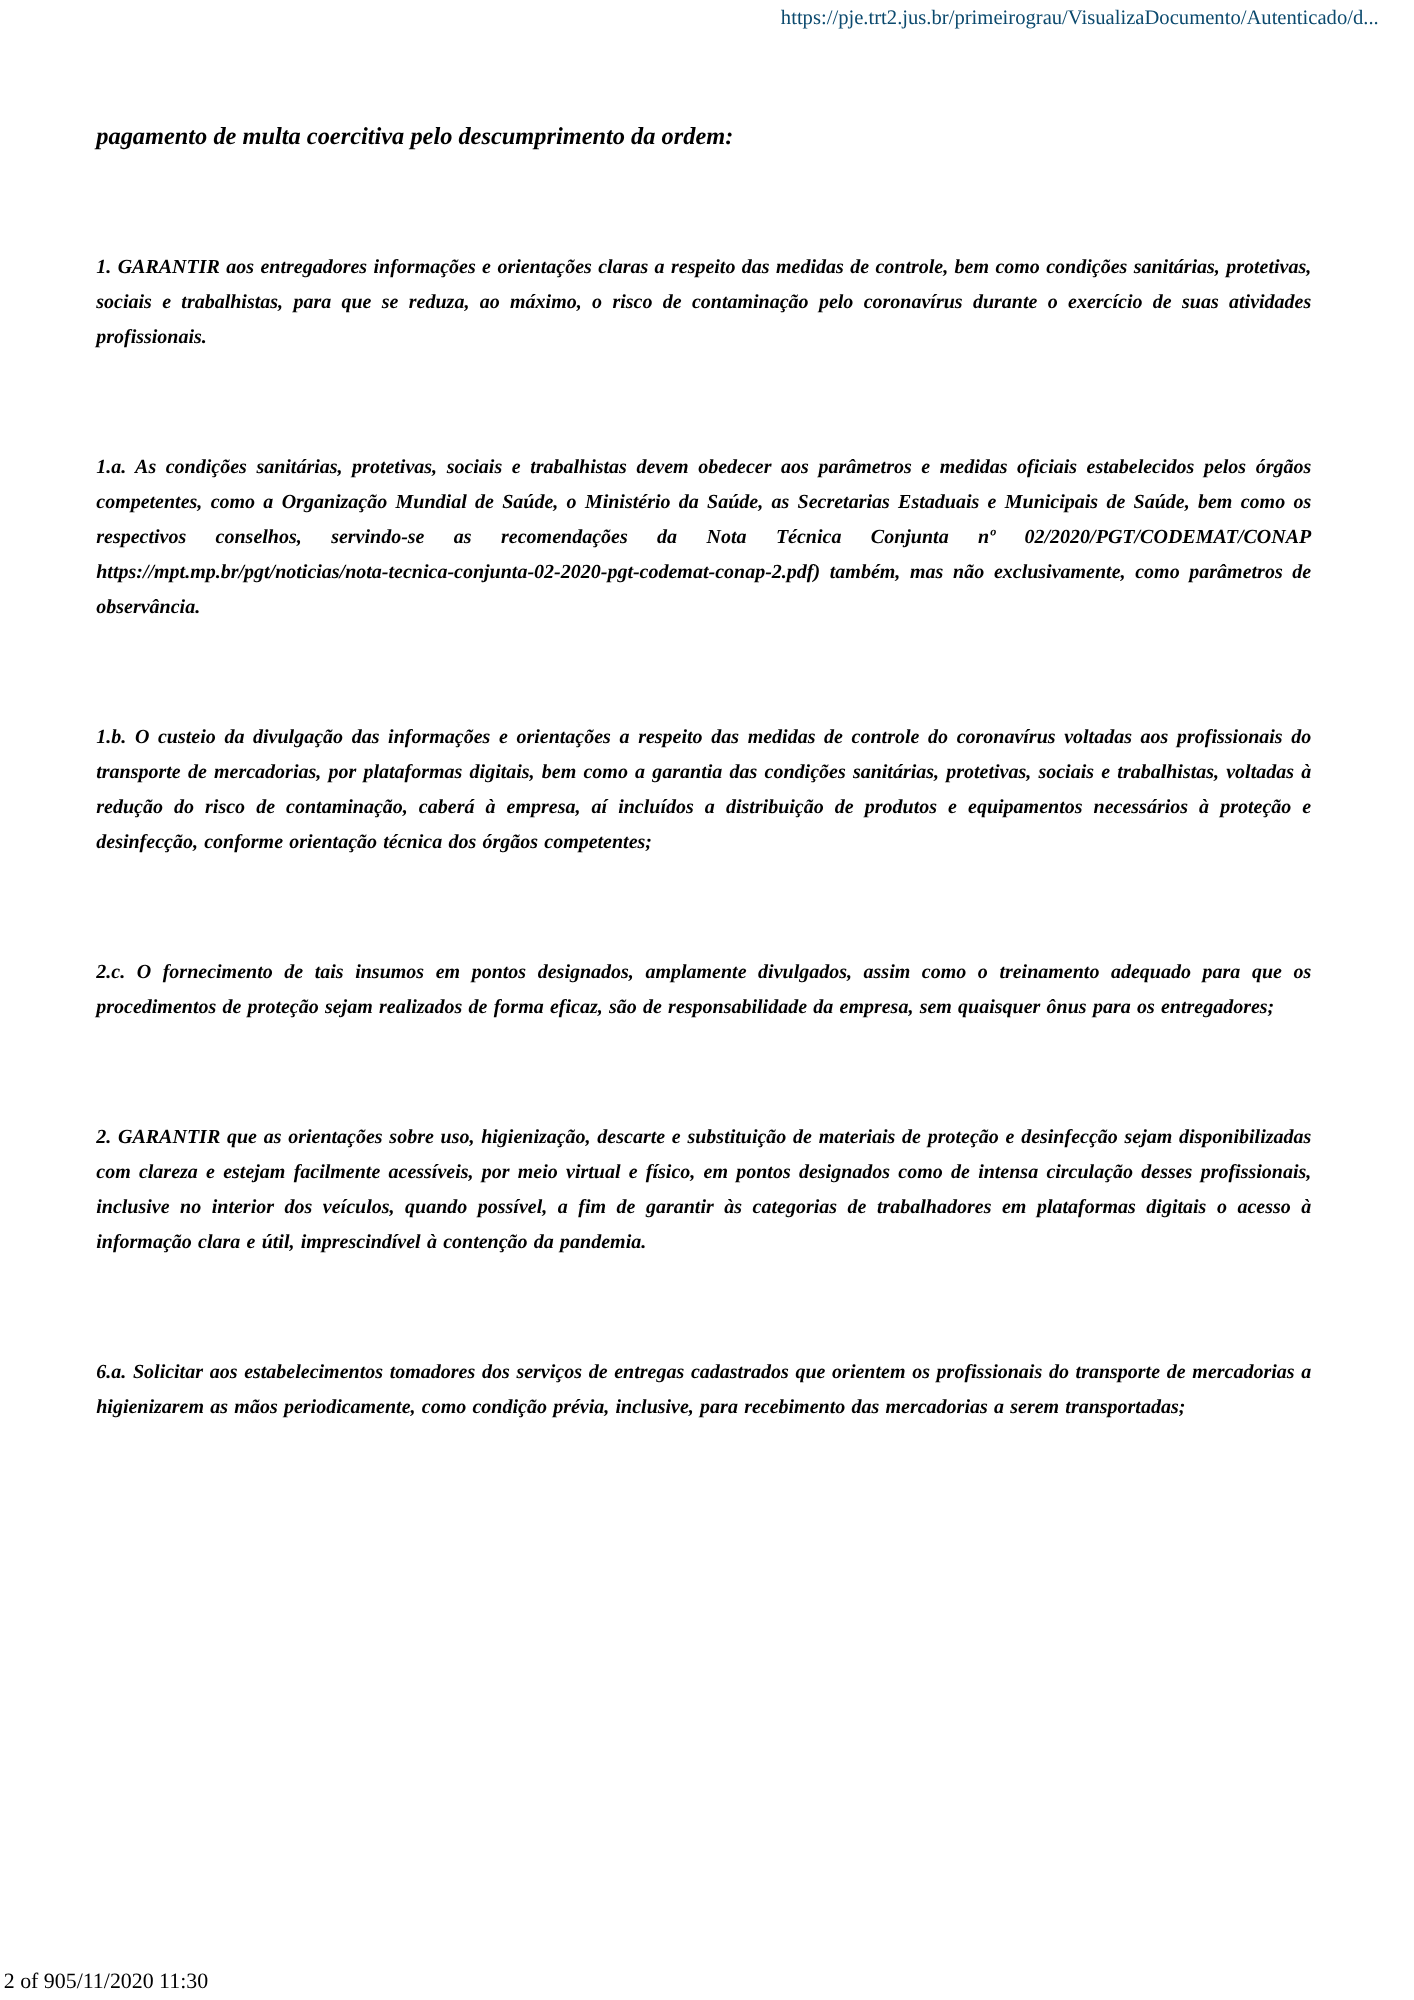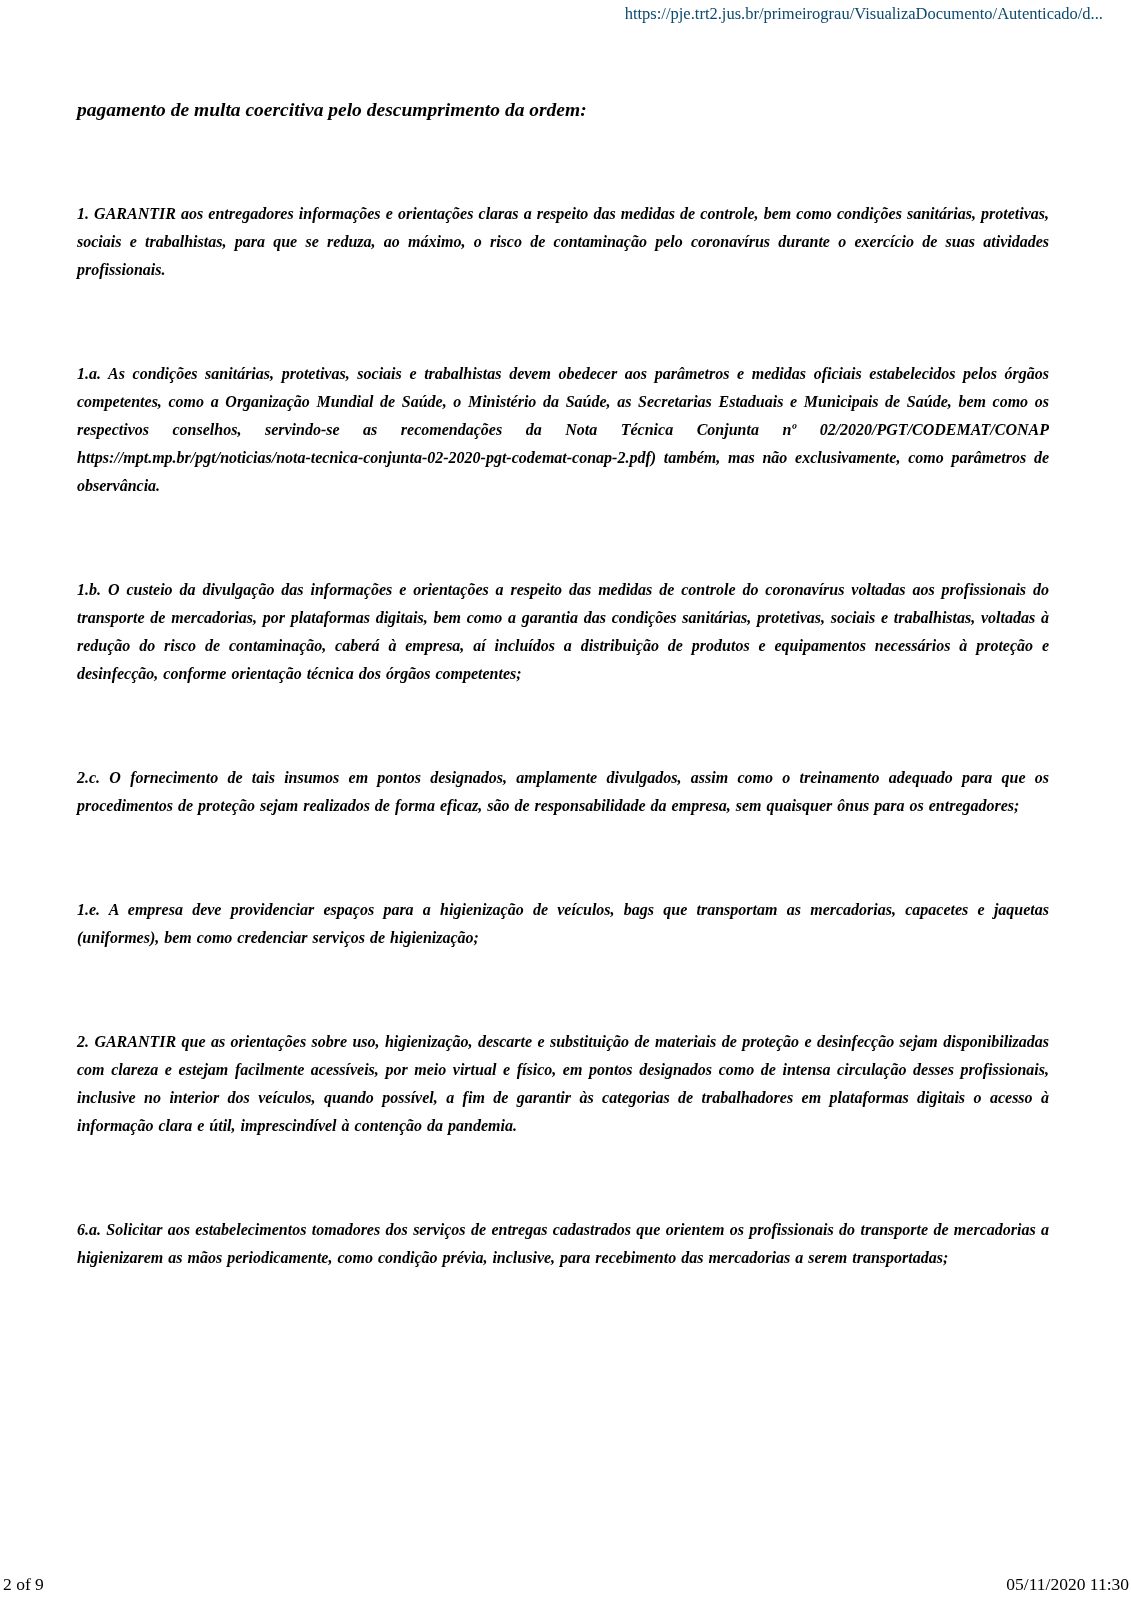--- a/index.html
+++ b/index.html
@@ -49,21 +49,21 @@
     margin: 76px 0 0 0;
     text-align: justify;
     word-spacing: 1px;
   }
   .page-footer {
     position: absolute;
     left: 3px;
     right: 2px;
     bottom: 6px;
     display: flex;
-    justify-content: space-between;
+    justify-content: flex-start;
     align-items: baseline;
     font-size: 17.5px;
     line-height: 20px;
     font-weight: normal;
     font-style: normal;
     color: #000000;
   }
 </style>
 </head>
 <body>
@@ -75,21 +75,20 @@
 
   <p class="para">1. GARANTIR aos entregadores informações e orientações claras a respeito das medidas de controle, bem como condições sanitárias, protetivas, sociais e trabalhistas, para que se reduza, ao máximo, o risco de contaminação pelo coronavírus durante o exercício de suas atividades profissionais.</p>
 
   <p class="para">1.a. As condições sanitárias, protetivas, sociais e trabalhistas devem obedecer aos parâmetros e medidas oficiais estabelecidos pelos órgãos competentes, como a Organização Mundial de Saúde, o Ministério da Saúde, as Secretarias Estaduais e Municipais de Saúde, bem como os respectivos conselhos, servindo-se as recomendações da Nota Técnica Conjunta nº 02/2020/PGT/CODEMAT/CONAP https://mpt.mp.br/pgt/noticias/nota-tecnica-conjunta-02-2020-pgt-codemat-conap-2.pdf) também, mas não exclusivamente, como parâmetros de observância.</p>
 
   <p class="para">1.b. O custeio da divulgação das informações e orientações a respeito das medidas de controle do coronavírus voltadas aos profissionais do transporte de mercadorias, por plataformas digitais, bem como a garantia das condições sanitárias, protetivas, sociais e trabalhistas, voltadas à redução do risco de contaminação, caberá à empresa, aí incluídos a distribuição de produtos e equipamentos necessários à proteção e desinfecção, conforme orientação técnica dos órgãos competentes;</p>
 
   <p class="para">2.c. O fornecimento de tais insumos em pontos designados, amplamente divulgados, assim como o treinamento adequado para que os procedimentos de proteção sejam realizados de forma eficaz, são de responsabilidade da empresa, sem quaisquer ônus para os entregadores;</p>
 
 
-  <p class="para">1.e. A empresa deve providenciar espaços para a higienização de veículos, bags que transportam as mercadorias, capacetes e jaquetas (uniformes), bem como credenciar serviços de higienização;</p>
 
   <p class="para">2. GARANTIR que as orientações sobre uso, higienização, descarte e substituição de materiais de proteção e desinfecção sejam disponibilizadas com clareza e estejam facilmente acessíveis, por meio virtual e físico, em pontos designados como de intensa circulação desses profissionais, inclusive no interior dos veículos, quando possível, a fim de garantir às categorias de trabalhadores em plataformas digitais o acesso à informação clara e útil, imprescindível à contenção da pandemia.</p>
 
   <p class="para">6.a. Solicitar aos estabelecimentos tomadores dos serviços de entregas cadastrados que orientem os profissionais do transporte de mercadorias a higienizarem as mãos periodicamente, como condição prévia, inclusive, para recebimento das mercadorias a serem transportadas;</p>
 </div>
 
 <div class="page-footer">
   <span>2 of 9</span>
   <span>05/11/2020 11:30</span>
 </div>

